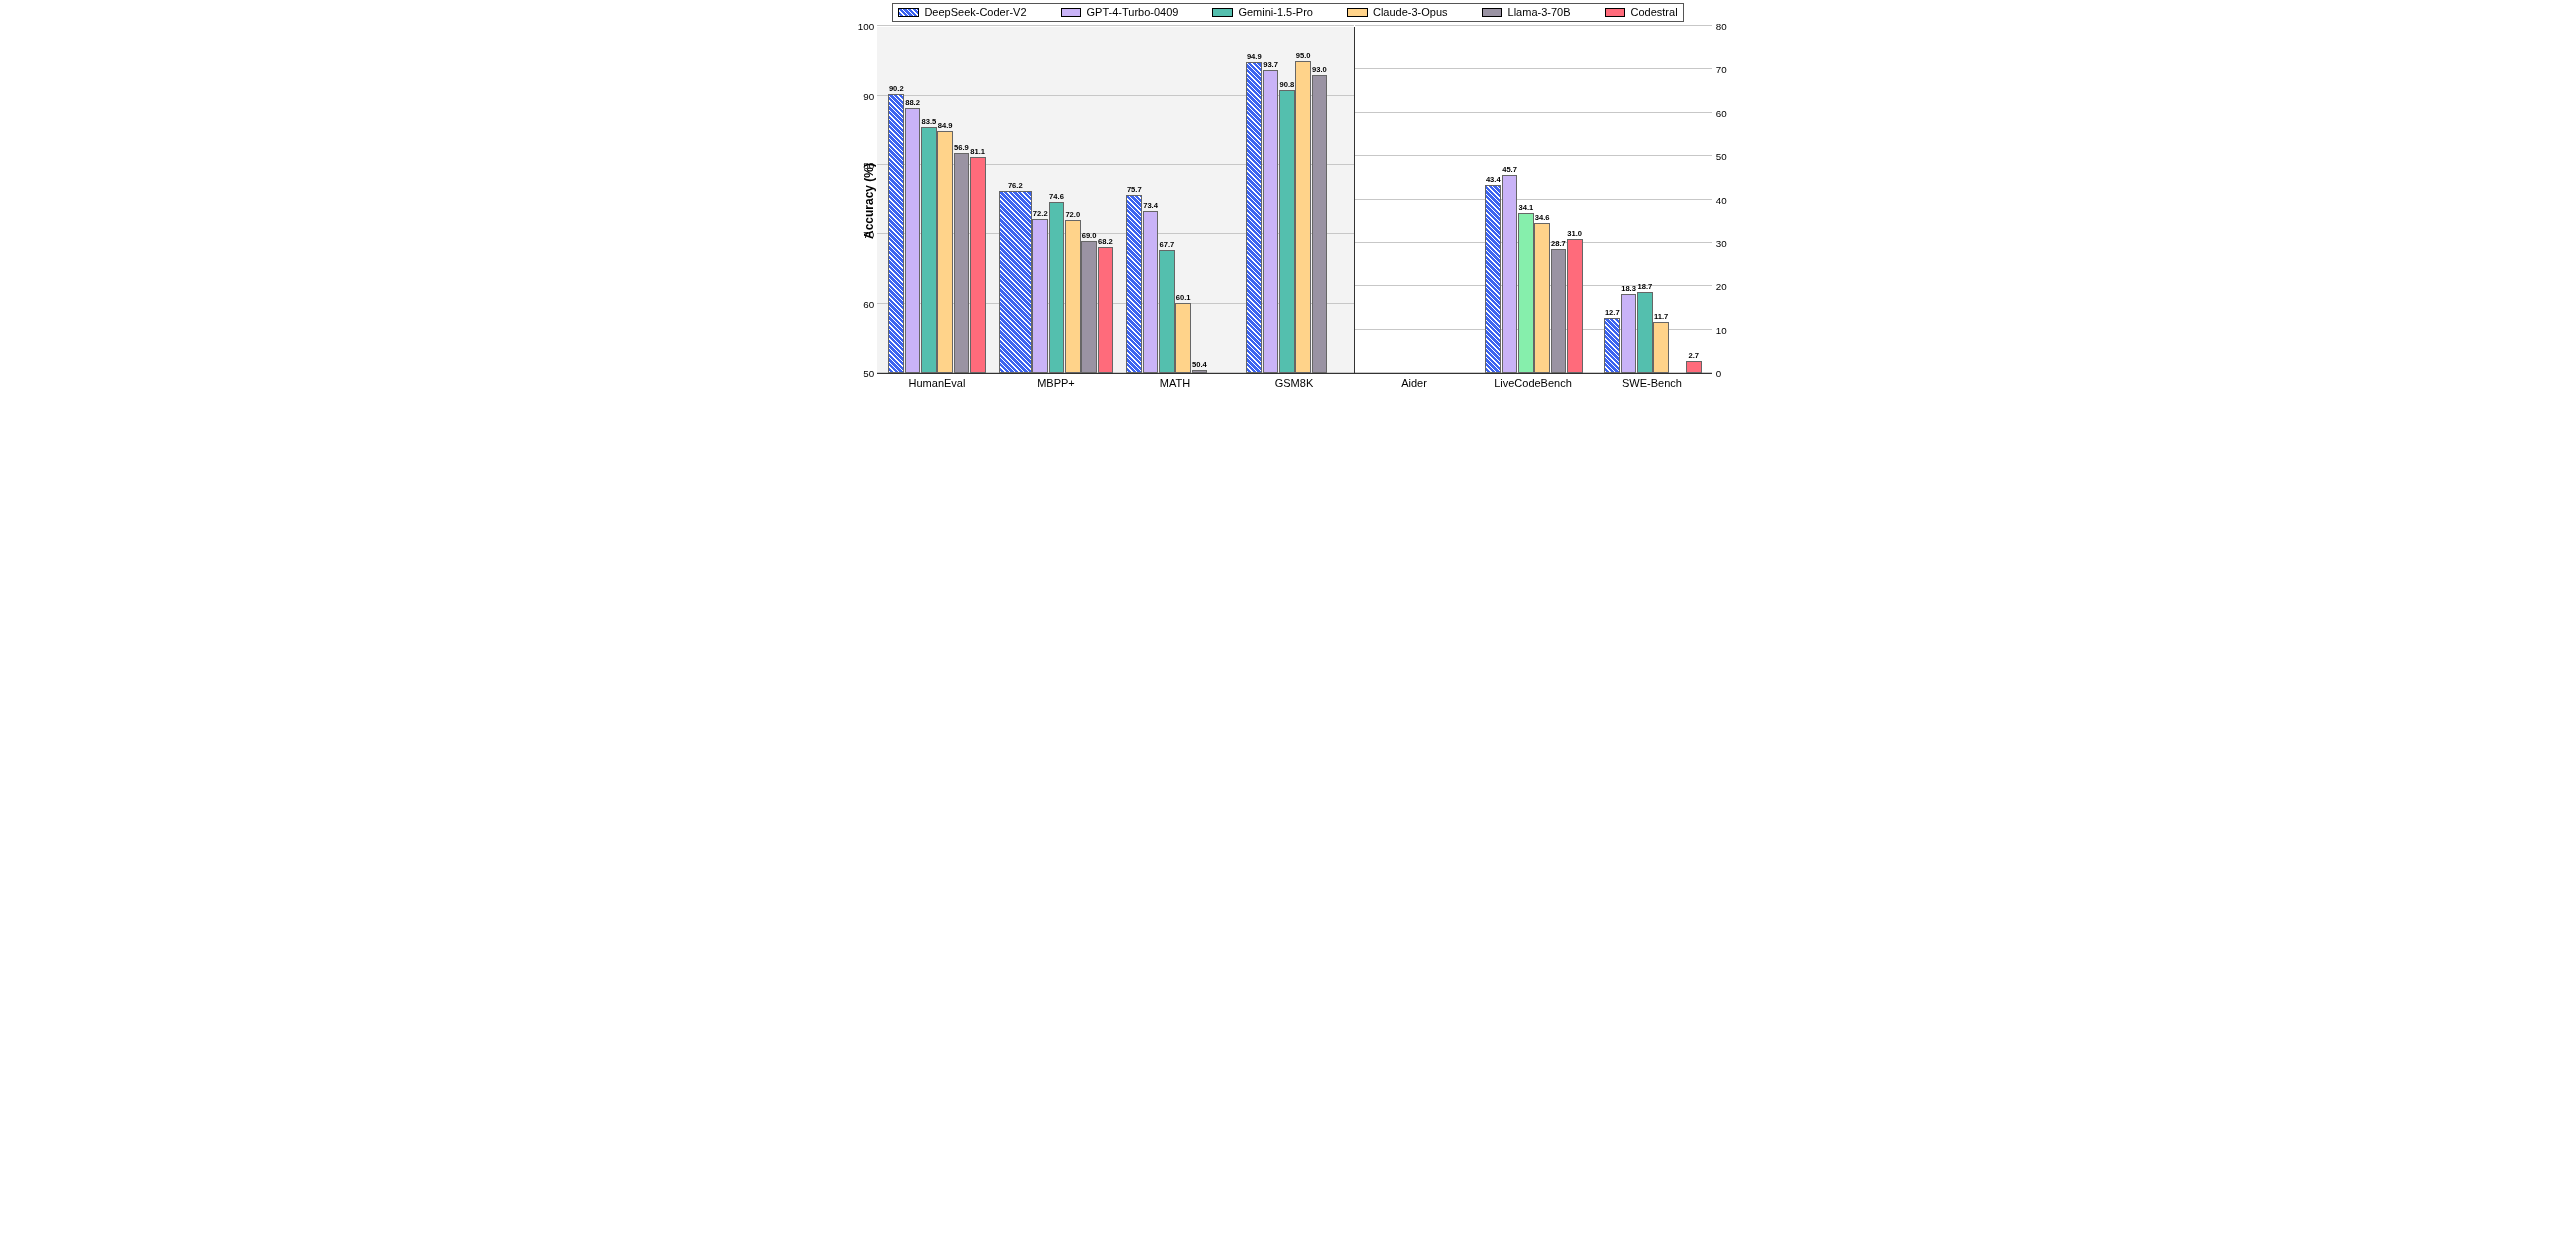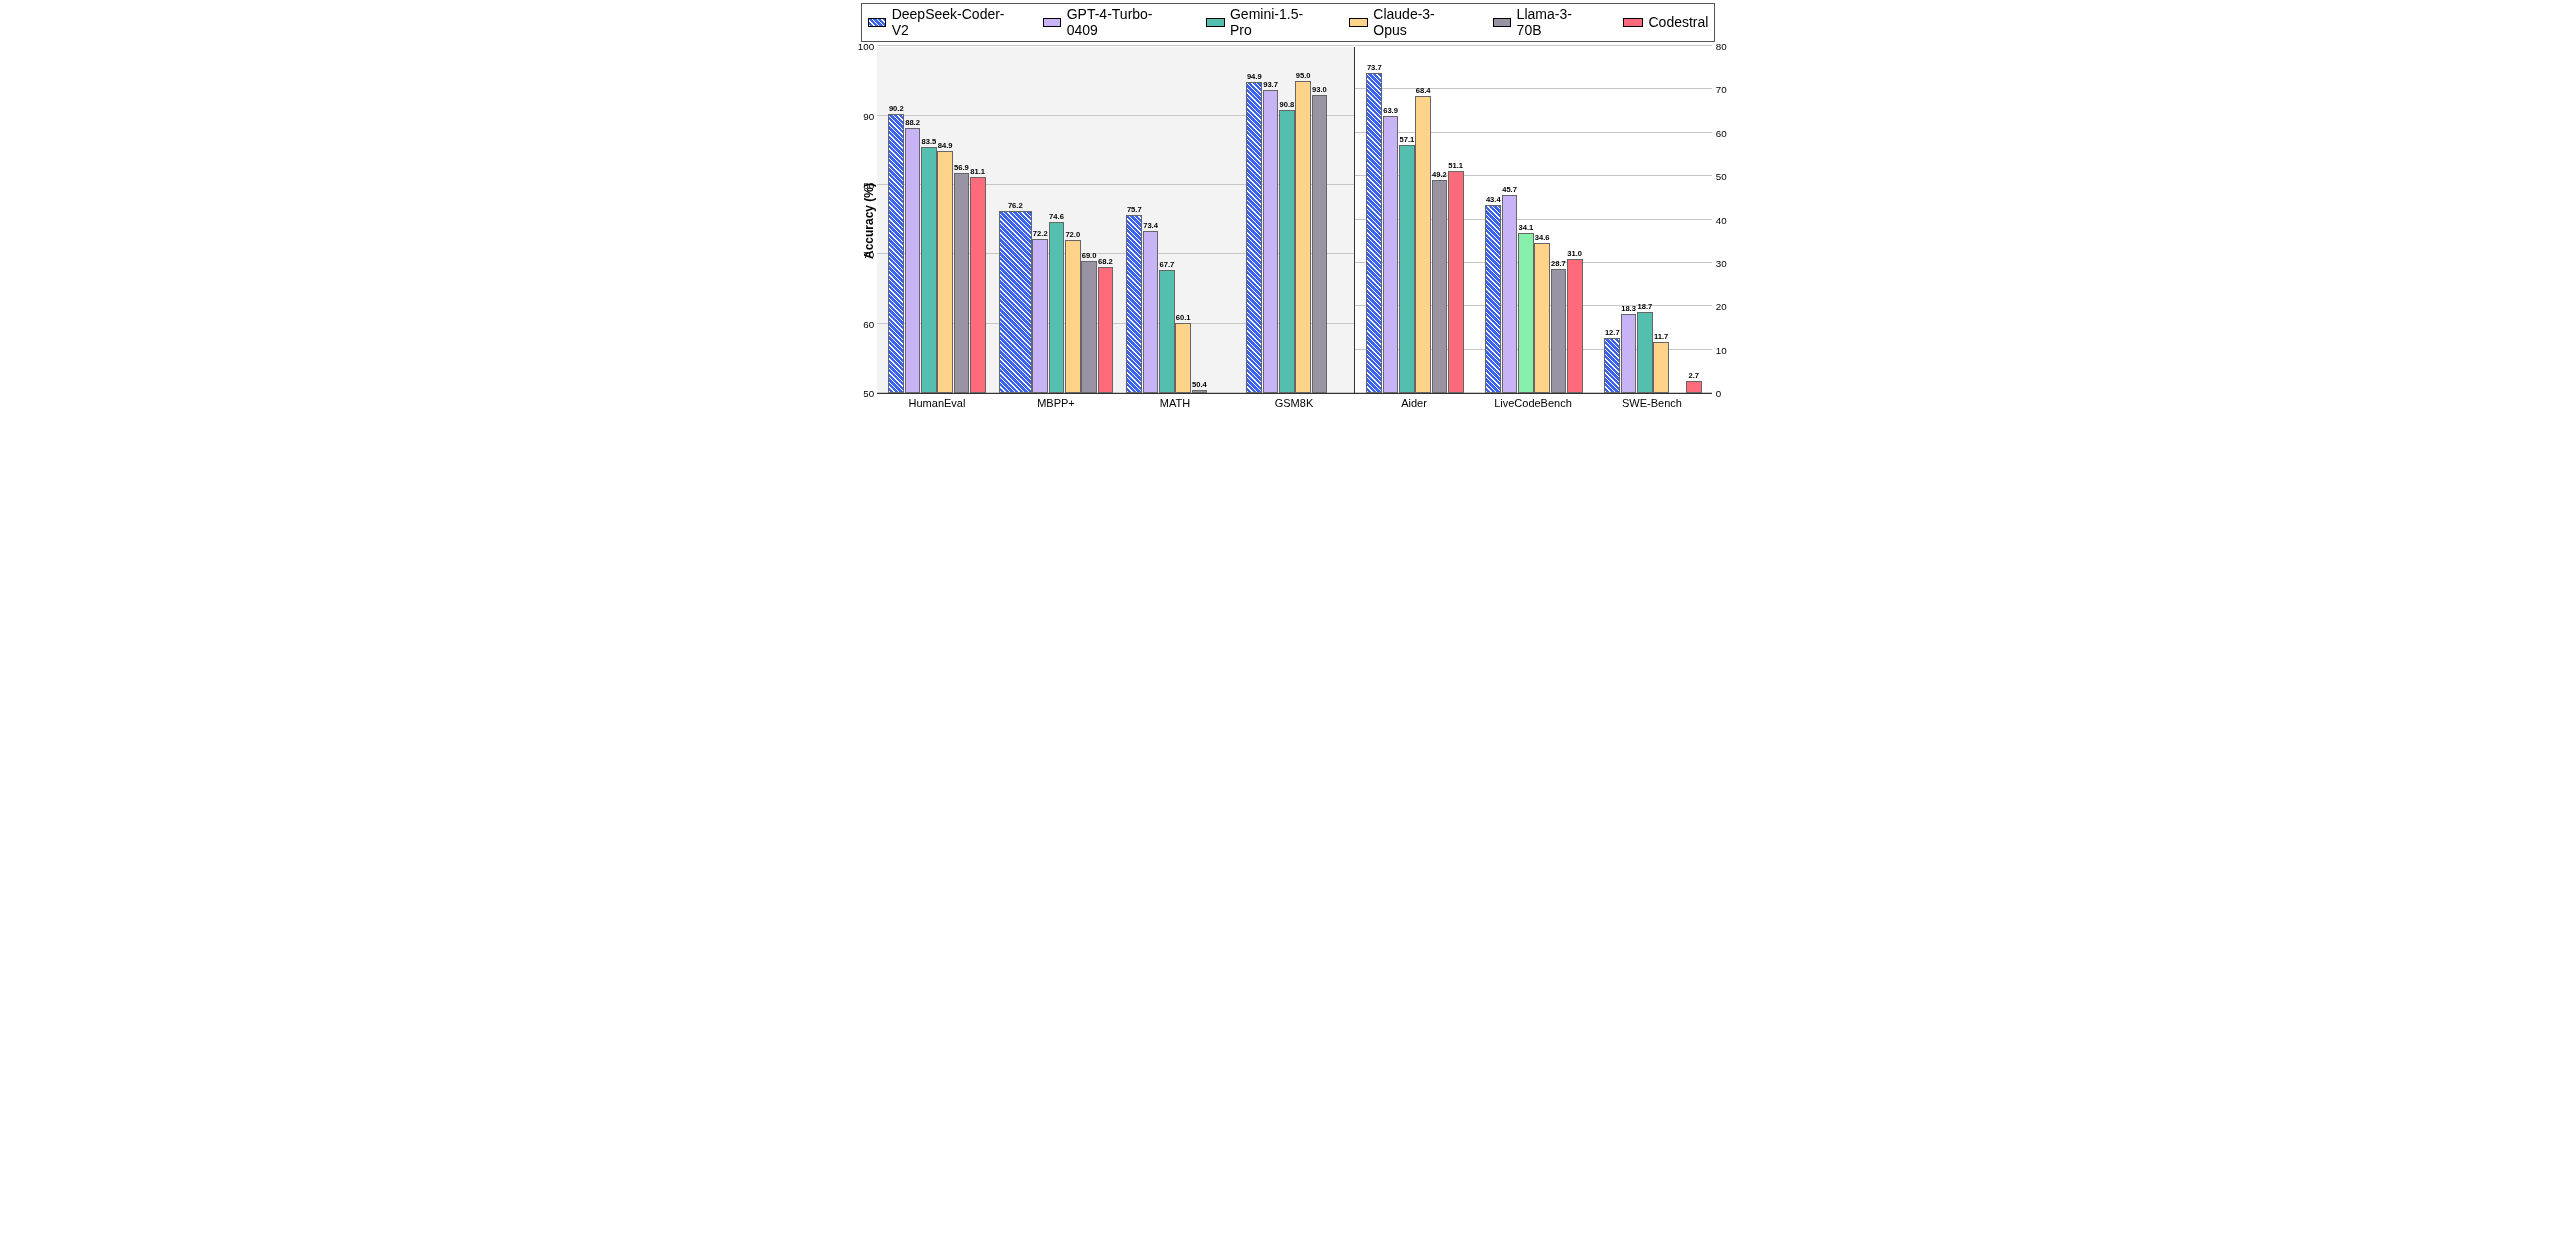--- a/index.html
+++ b/index.html
@@ -1,18 +1,18 @@
 <!DOCTYPE html>
 <html style="font-size:8.7px"><head>
 <meta charset="utf-8">
 <style>
   * { box-sizing: border-box; }
   html, body { margin:0; padding:0; font-family: "Helvetica Neue", Arial, sans-serif; }
   .wrap { width:858px; margin:0 auto; padding:3.3px 2.2px 2.2px 2.2px; }
-  .legend { display:flex; justify-content:center; gap:34px; align-items:center; border:0.5px solid #555; background:#fff; padding:2.2px 5.4px; margin:0 auto 5.4px auto; width:fit-content; font-size:14px; }
+  .legend { display:flex; justify-content:center; gap:34px; align-items:center; border:0.5px solid #555; background:#fff; padding:2.2px 5.4px; margin:0 auto 5.4px auto; width:fit-content; font-size:11px; }
   .lg { display:flex; align-items:center; gap:5.4px; }
   .sw { width:20.6px; height:9.8px; border:0.5px solid #000; }
   .hatch { background-image: repeating-linear-gradient(45deg,#fff 0 1.1px, transparent 1.1px 3.3px); }
 
   .plot-area { display:flex; align-items:stretch; }
   .ylabel { width:16.3px; display:flex; align-items:center; justify-content:center; }
   .ylabel span { display:inline-block; transform:rotate(-90deg); font-size:12px; font-weight:700; white-space:nowrap; }
   .panel { position:relative; height:347px; border-bottom:0.8px solid #333; background:#f3f3f3; }
   .panel.right { background:#fff; border-left:1.1px solid #333; }
   .grid { position:absolute; left:0; right:0; height:0; border-top:0.5px solid #c7c7c7; }
@@ -163,40 +163,20 @@
         <div class="grid" style="bottom: 173px;"></div>
         <div class="axis-tick right-tick" style="bottom: 173px;">40</div>
         <div class="grid" style="bottom: 217px;"></div>
         <div class="axis-tick right-tick" style="bottom: 217px;">50</div>
         <div class="grid" style="bottom: 260px;"></div>
         <div class="axis-tick right-tick" style="bottom: 260px;">60</div>
         <div class="grid" style="bottom: 304px;"></div>
         <div class="axis-tick right-tick" style="bottom: 304px;">70</div>
         <div class="grid" style="bottom: 347px;"></div>
         <div class="axis-tick right-tick" style="bottom: 347px;">80</div>
-        <div class="group" style="left: 0px; width: 119px;">
-          <div class="bar hatch" style="width: 15.7px; background-color: rgb(59, 99, 240); height: 320px;">
-            <div class="dl">73.7</div>
-          </div>
-          <div class="bar" style="width: 15.7px; background-color: rgb(201, 179, 247); height: 277px;">
-            <div class="dl">63.9</div>
-          </div>
-          <div class="bar" style="width: 15.7px; background-color: rgb(84, 191, 174); height: 248px;">
-            <div class="dl">57.1</div>
-          </div>
-          <div class="bar" style="width: 15.7px; background-color: rgb(255, 211, 138); height: 297px;">
-            <div class="dl">68.4</div>
-          </div>
-          <div class="bar" style="width: 15.7px; background-color: rgb(154, 147, 163); height: 213px;">
-            <div class="dl">49.2</div>
-          </div>
-          <div class="bar" style="width: 15.7px; background-color: rgb(255, 107, 123); height: 222px;">
-            <div class="dl">51.1</div>
-          </div>
-        </div>
         <div class="group" style="left: 119px; width: 119px;">
           <div class="bar hatch" style="width: 15.7px; background-color: rgb(59, 99, 240); height: 188px;">
             <div class="dl">43.4</div>
           </div>
           <div class="bar" style="width: 15.7px; background-color: rgb(201, 179, 247); height: 198px;">
             <div class="dl">45.7</div>
           </div>
           <div class="bar" style="width: 15.7px; background-color: #86efac; height: 160px;">
             <div class="dl">34.1</div>
           </div>

